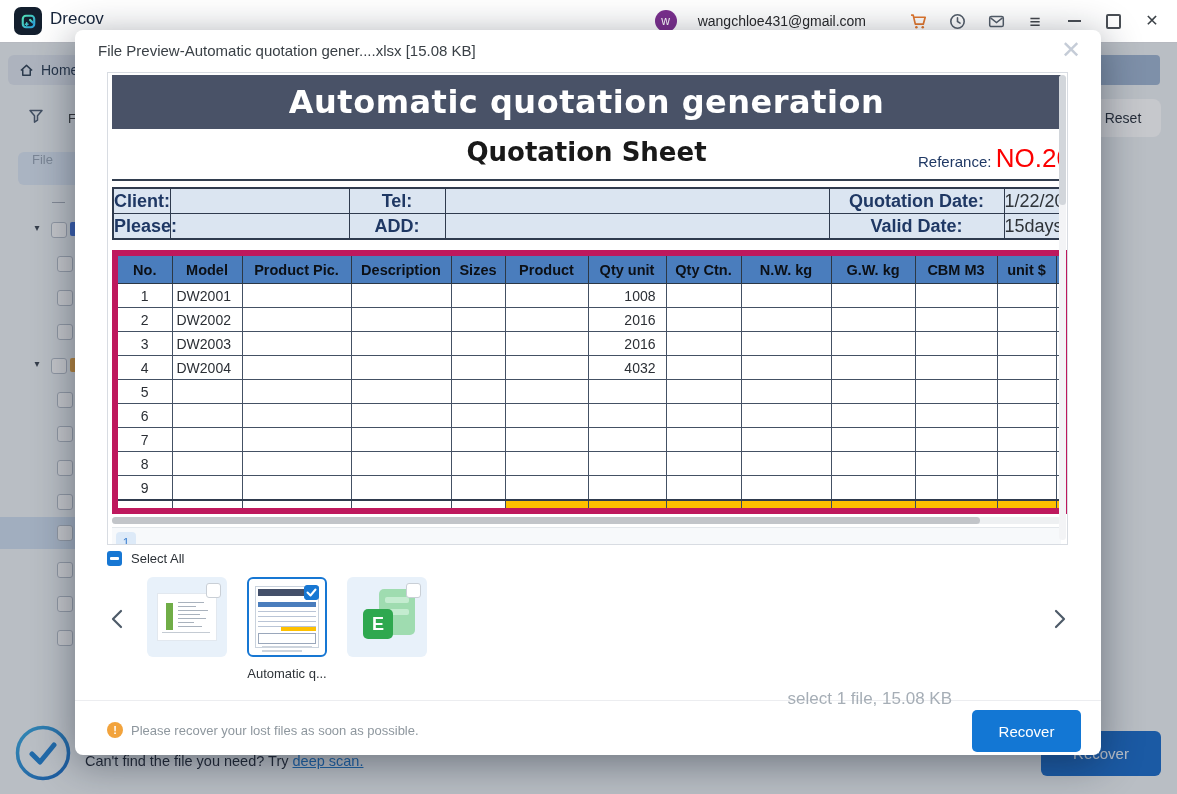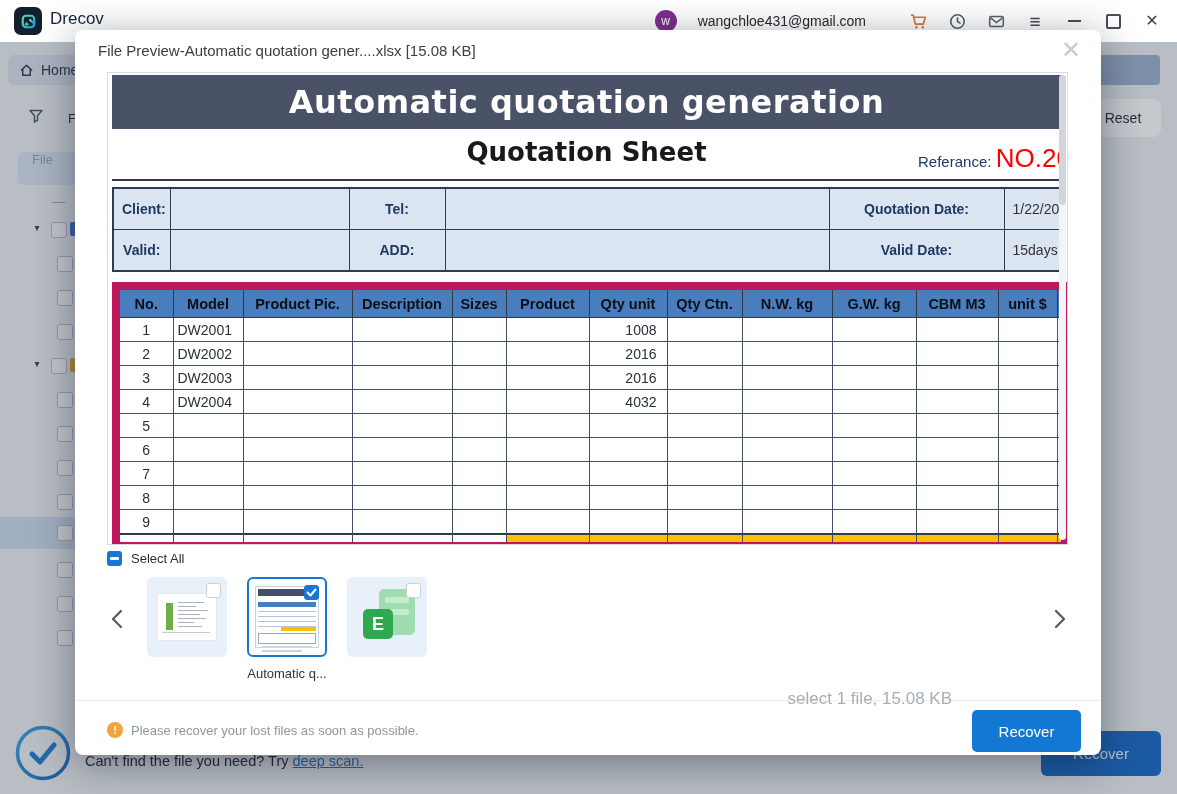--- a/index.html
+++ b/index.html
@@ -62,24 +62,24 @@
   .pv-band-title{font-family:"DejaVu Sans","Liberation Sans",sans-serif;font-weight:700;font-size:32px;color:#fff;letter-spacing:.5px}
   .pv-sub{position:relative;height:50px;overflow:hidden}
   .pv-sheet-title{position:absolute;left:0;right:0;top:8px;text-align:center;font-family:"DejaVu Sans","Liberation Sans",sans-serif;
                   font-weight:700;font-size:26px;color:#191919}
   .pv-ref{position:absolute;right:-10px;top:14px;white-space:nowrap}
   .pv-ref-label{font-size:15px;color:#1f3864}
   .pv-ref-value{font-size:26px;color:#fc0000}
   .pv-rule{height:2px;background:#323e4f}
   .pv-gap6{height:6px} .pv-gap10{height:10px}
   table.info{width:949px;border-collapse:collapse;table-layout:fixed;border:2px solid #2f3b4e}
-  table.info td{height:24px;border:1px solid #2f3b4e;background:#dbe5f1;font-size:14px;text-align:center;padding:8px}
+  table.info td{height:24px;border:1px solid #2f3b4e;background:#dbe5f1;font-size:18px;text-align:center;padding:0}
   table.info td.lbl{font-weight:700;color:#1f3864}
   table.info td.val{color:#2e3338}
-  table.grid{width:949px;border-collapse:collapse;table-layout:fixed;border:8px solid #be185d}
+  table.grid{width:949px;border-collapse:collapse;table-layout:fixed;border:6px solid #be185d}
   table.grid th{height:27px;background:#4a7dbd;border:1.5px solid #2c3845;font-size:14.5px;font-weight:700;color:#0c1016;padding:0}
   table.grid td{height:23px;border:1px solid #445164;font-size:14px;color:#2b2f35;padding:0;text-align:center}
   table.grid td.c-model{text-align:left;padding-left:4px}
   table.grid td.c-qty{text-align:right;padding-right:10px}
   table.grid tr.yband td{height:7px;border:1px solid #3d4a5e;border-top:2px solid #2f3b4e}
   table.grid tr.yband td.y{background:#fec000}
   table.grid tr.yband td.w{background:#fff}
   .h-scroll{margin-top:3px;width:949px;height:7px;background:#eef0f2;border-radius:4px;position:relative}
   .h-thumb{position:absolute;left:0;top:0;width:868px;height:7px;background:#c2c5c9;border-radius:4px}
   .sheet-strip{margin-top:3px;width:949px;height:29px;background:#f7f9fb;border-top:1px solid #e3e7eb}
@@ -270,21 +270,21 @@
           <tbody>
               <tr>
             <td class="lbl">Client:</td>
             <td class="val"></td>
             <td class="lbl">Tel:</td>
             <td class="val"></td>
             <td class="lbl">Quotation Date:</td>
             <td class="val">1/22/20</td>
           </tr>
           <tr>
-            <td class="lbl">Valid:</td>
+            <td class="lbl">Please:</td>
             <td class="val"></td>
             <td class="lbl">ADD:</td>
             <td class="val"></td>
             <td class="lbl">Valid Date:</td>
             <td class="val">15days</td>
           </tr>
         </tbody>
           </table>
         <div class="pv-gap10"></div>
         <table class="grid">

